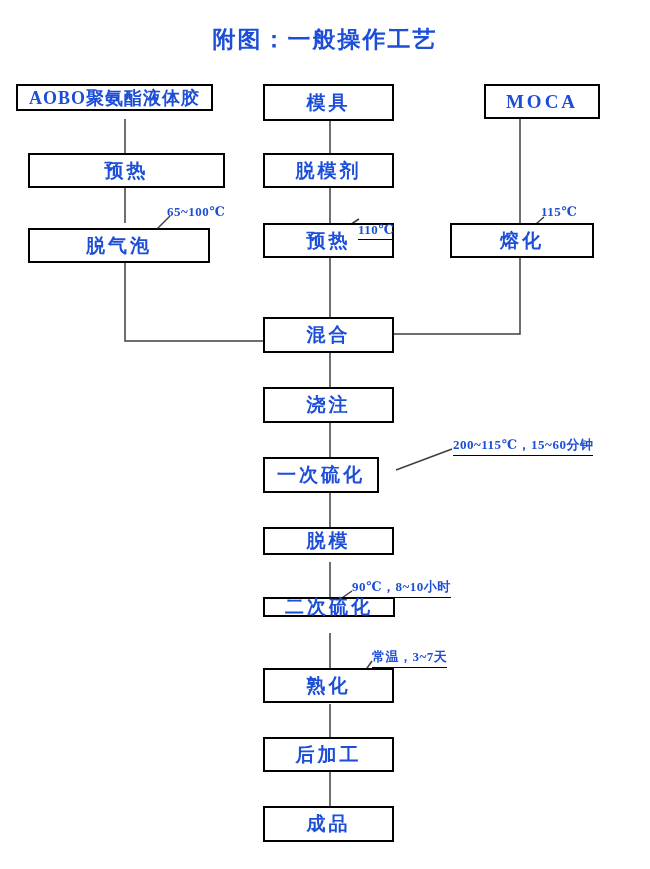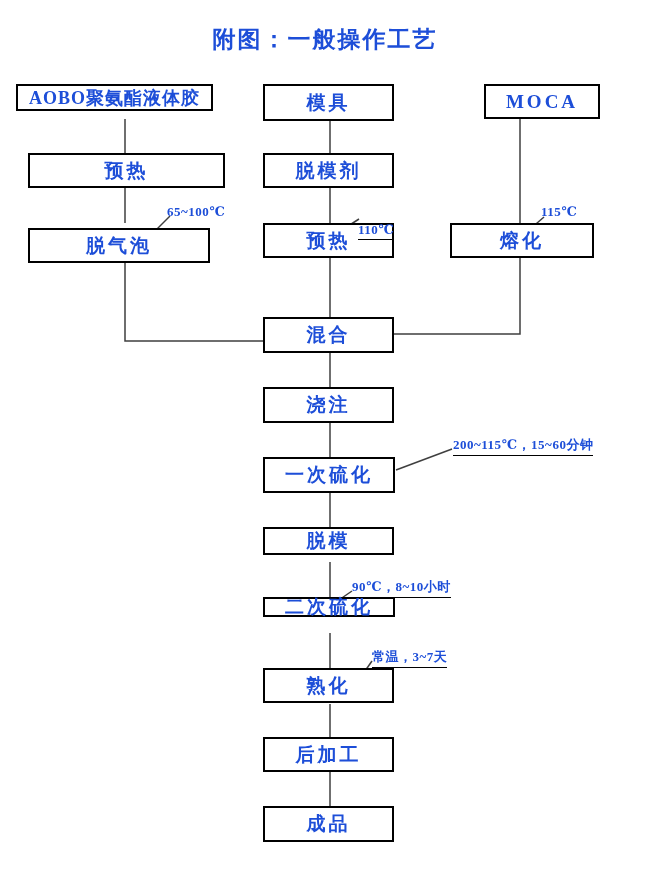--- a/index.html
+++ b/index.html
@@ -109,21 +109,21 @@
   <div class="box" style="left:450px;top:223px;width:144px;height:35px;">
     <span class="lbl">熔化</span>
   </div>
 
   <div class="box" style="left:263px;top:317px;width:131px;height:36px;">
     <span class="lbl">混合</span>
   </div>
   <div class="box" style="left:263px;top:387px;width:131px;height:36px;">
     <span class="lbl">浇注</span>
   </div>
-  <div class="box" style="left:263px;top:457px;width:132px;height:36px;">
+  <div class="box" style="left:263px;top:457px;width:116px;height:36px;">
     <span class="lbl">一次硫化</span>
   </div>
   <div class="box" style="left:263px;top:527px;width:131px;height:28px;">
     <span class="lbl">脱模</span>
   </div>
   <div class="box" style="left:263px;top:597px;width:132px;height:20px;">
     <span class="lbl">二次硫化</span>
   </div>
   <div class="box" style="left:263px;top:668px;width:131px;height:35px;">
     <span class="lbl">熟化</span>

